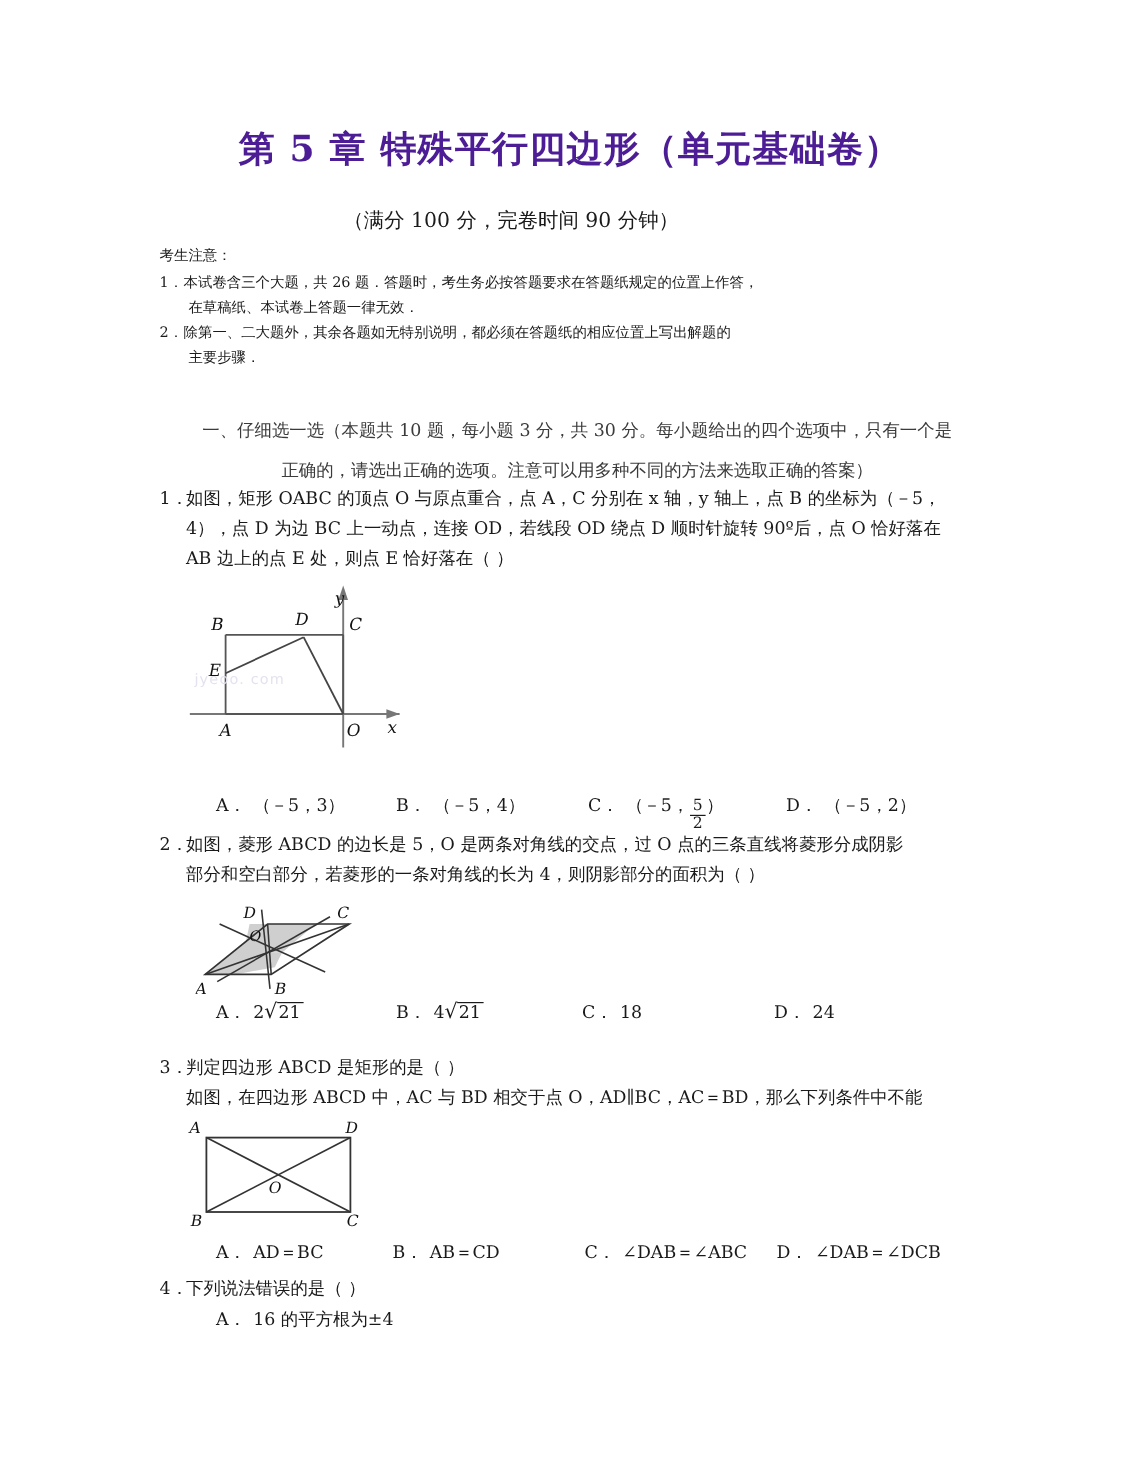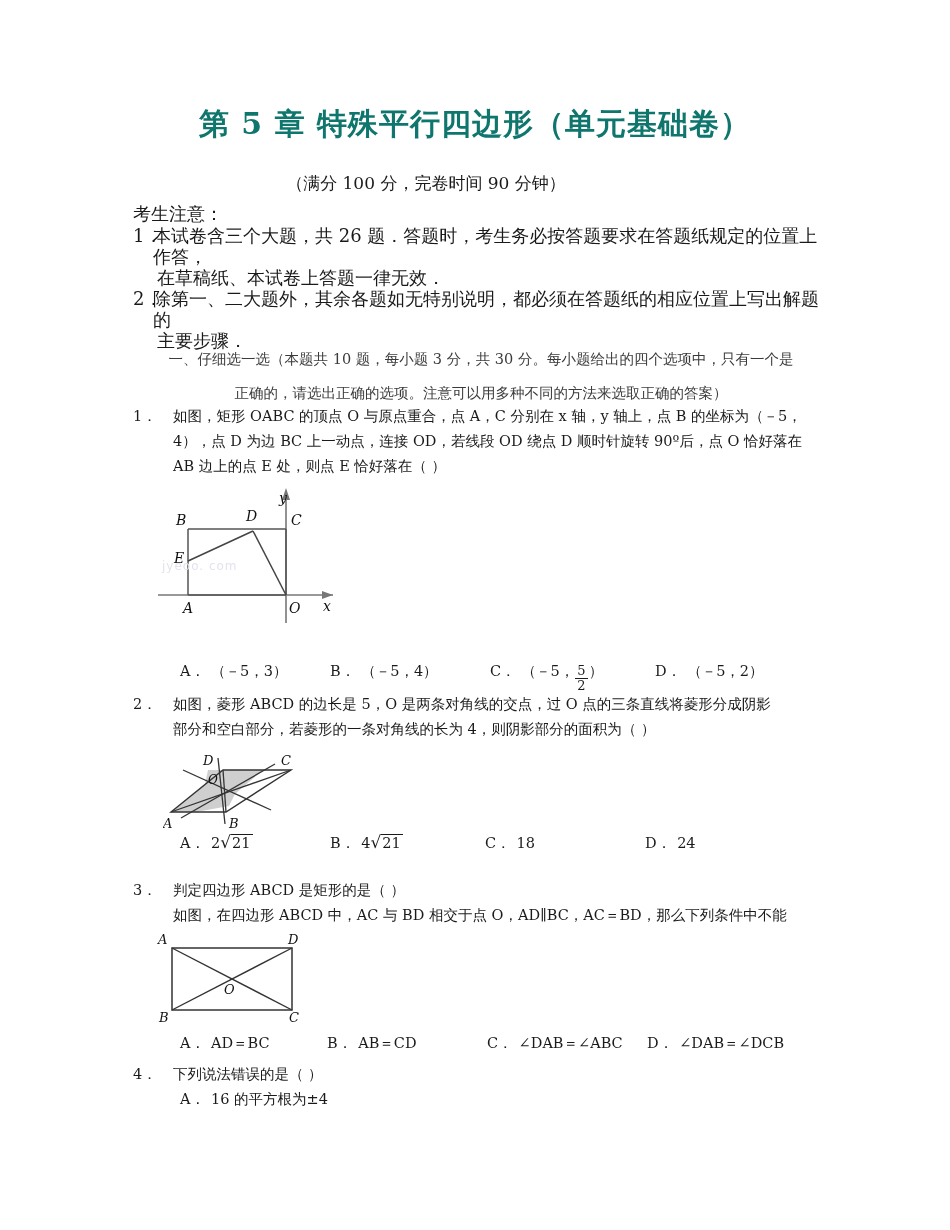--- a/index.html
+++ b/index.html
@@ -42,21 +42,21 @@
     text-align: center;
     font-size: 17px;
     color: #1a1a1a;
   }
 
   
   .notice {
     position: absolute;
     left: 133px; top: 203px;
     width: 700px;
-    font-size: 18px;
+    font-size: 12px;
     line-height: 21px;
   }
   .notice-head { margin-bottom: 1px; }
   .notice-item {
     display: flex;
     align-items: flex-start;
   }
   .notice-num { width: 20px; flex: 0 0 20px; }
   .notice-body { flex: 1; }
   .notice-body .ln { display: block; }
@@ -77,21 +77,21 @@
   .q {
     position: absolute;
     left: 133px;
     width: 700px;
     font-size: 14.5px;
     line-height: 25px;
   }
   .q-line { display: flex; align-items: flex-start; }
   .q-num { width: 22px; flex: 0 0 22px; }
   .q-text { flex: 1; }
-  .q-text .ln { display: block; margin-left: 18px; }
+  .q-text .ln { display: block; }
   i, .it { }
 
   
   .opts {
     position: absolute;
     left: 180px;
     width: 680px;
     font-size: 14.5px;
     display: flex;
     align-items: baseline;
@@ -134,21 +134,21 @@
     font-size: 12px;
     letter-spacing: 1px;
     pointer-events: none;
   }
 </style>
 </head>
 <body>
 
 <div class="page">
 
-  <div class="doc-title" style="color: #0f766e;">第 5 章  特殊平行四边形（单元基础卷）</div>
+  <div class="doc-title" style="color: #4c1d95;">第 5 章  特殊平行四边形（单元基础卷）</div>
   <div class="doc-subtitle">（满分 100 分，完卷时间 90 分钟）</div>
 
   <div class="notice">
     <div class="notice-head">考生注意：</div>
 
     <div class="notice-item">
       <span class="notice-num">1．</span>
       <span class="notice-body">
         <span class="ln">本试卷含三个大题，共 26 题．答题时，考生务必按答题要求在答题纸规定的位置上作答，</span>
         <span class="ln indent">在草稿纸、本试卷上答题一律无效．</span>

